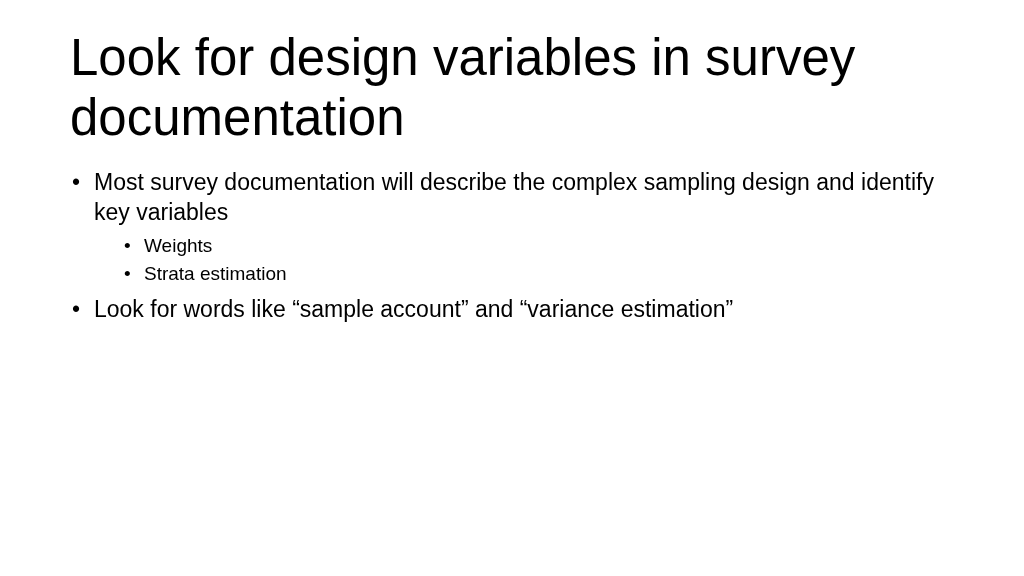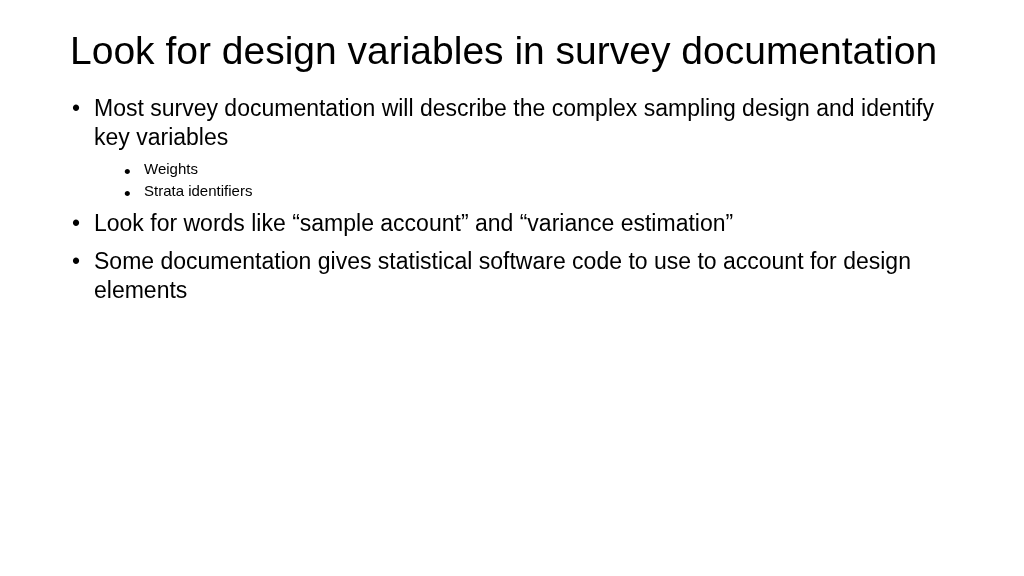--- a/index.html
+++ b/index.html
@@ -10,21 +10,21 @@
     body {
       width: 1024px;
       height: 576px;
       background: #ffffff;
       font-family: "Segoe UI", "Helvetica Neue", Arial, sans-serif;
       color: #000000;
       padding: 28px 70px 40px 70px;
       overflow: hidden;
     }
     .title {
-      font-size: 39px;
+      font-size: 51px;
       font-weight: 400;
       line-height: 1.18;
       margin-bottom: 20px;
       letter-spacing: 0px;
     }
     ul.level1 {
       list-style: none;
       padding-left: 0;
     }
     ul.level1 > li {
@@ -43,21 +43,21 @@
       font-size: 23px;
     }
     ul.level2 {
       list-style: none;
       padding-left: 28px;
       margin-top: 6px;
     }
     ul.level2 > li {
       position: relative;
       padding-left: 22px;
-      font-size: 15px;
+      font-size: 19px;
       line-height: 1.35;
       margin-bottom: 2px;
       font-weight: 400;
     }
     ul.level2 > li::before {
       content: "•";
       position: absolute;
       left: 2px;
       top: 0;
       font-size: 19px;
@@ -66,22 +66,19 @@
 </head>
 <body>
 
 <h1 class="title">Look for design variables in survey documentation</h1>
 
 <ul class="level1">
   <li>
     <span>Most survey documentation will describe the complex sampling design and identify key variables</span>
     <ul class="level2">
       <li><span>Weights</span></li>
-      <li><span>Strata identifiers</span></li>
+      <li><span>Strata estimation</span></li>
     </ul>
   </li>
   <li>
     <span>Look for words like “sample account” and “variance estimation”</span>
   </li>
-  <li>
-    <span>Some documentation gives statistical software code to use to account for design elements</span>
-  </li>
 </ul>
 
 </body></html>

